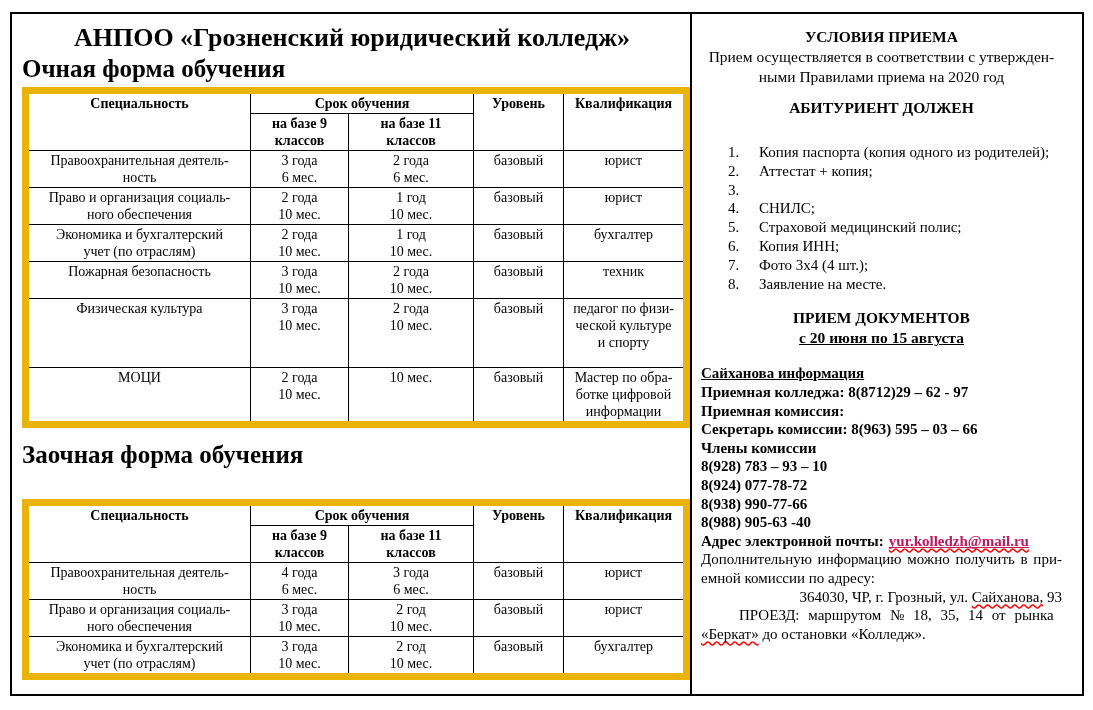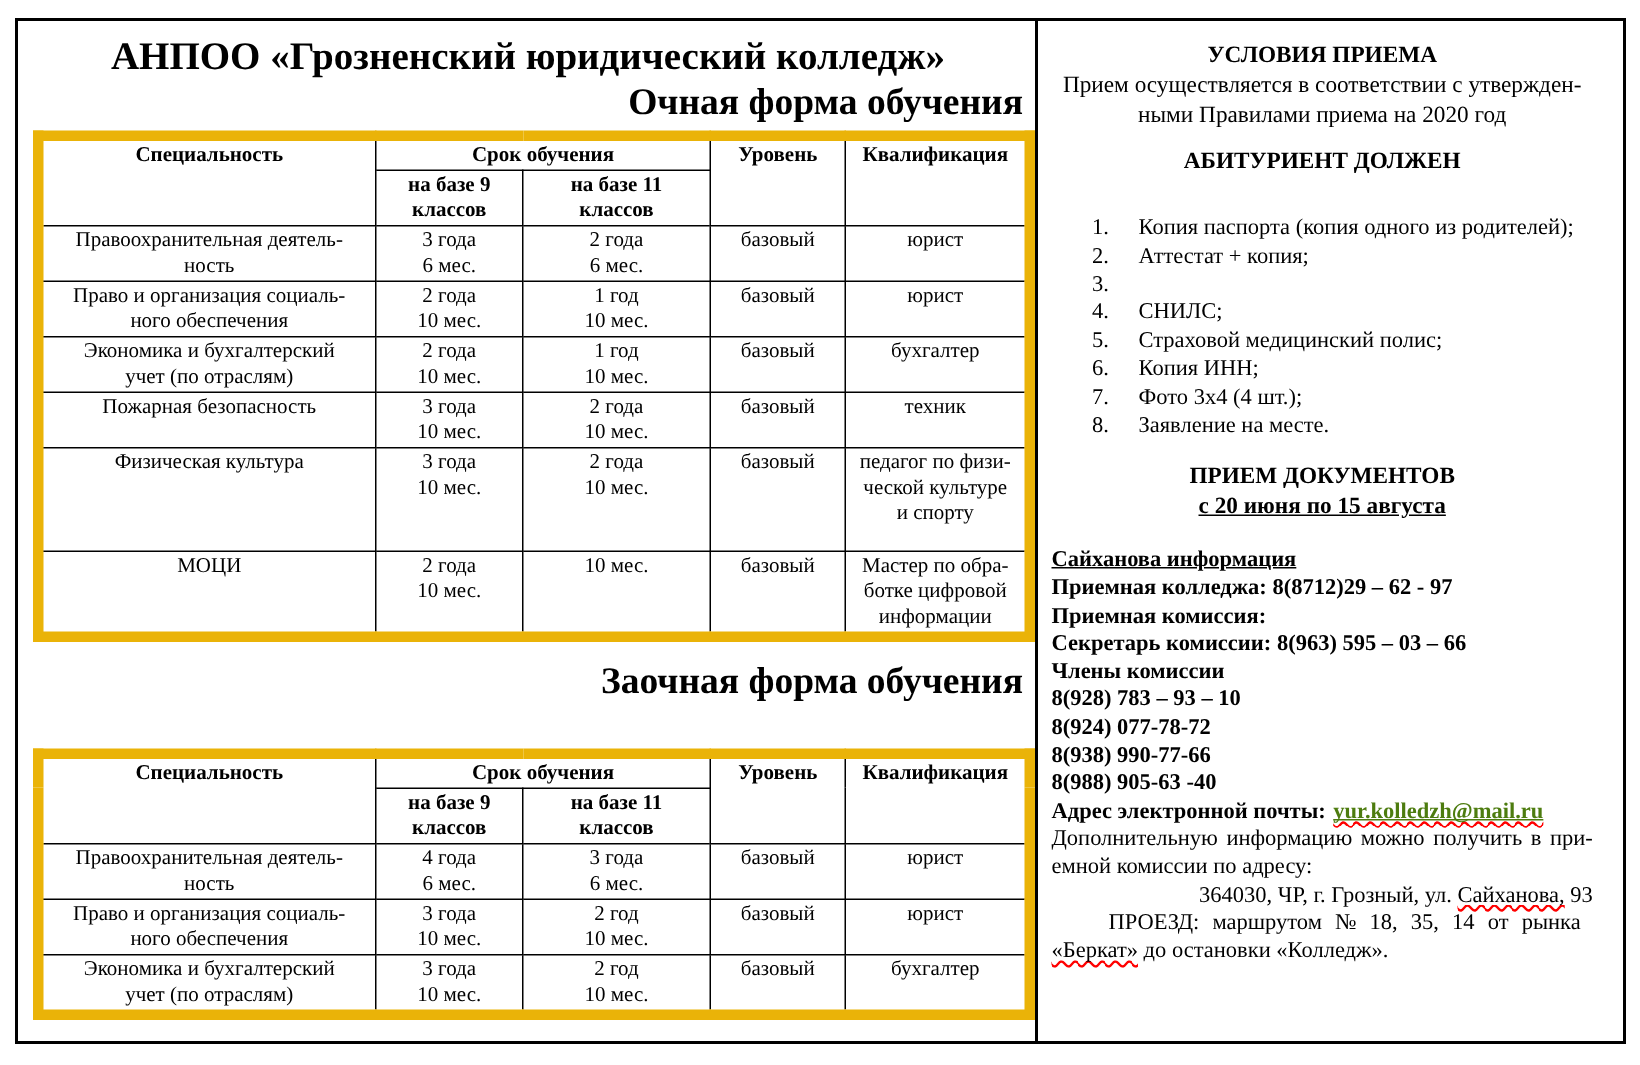--- a/index.html
+++ b/index.html
@@ -5,21 +5,21 @@
   * { margin:0; padding:0; box-sizing:border-box; }
   html,body { width:1093px; height:710px; background:#ffffff; color:#000;
               font-family:"Liberation Serif", serif; }
   .page { position:absolute; left:10px; top:12px; width:1074px; height:684px;
           border:2px solid #000; display:flex; }
 
   
   .left-pane { width:754px; border-right:2px solid #000; padding:8px 0 0 10px; }
   .college-title { font-size:26px; font-weight:bold; text-align:center; line-height:1.22;
                    padding-right:8px; }
-  .form-heading { font-size:25px; font-weight:bold; text-align:right; line-height:1.22;
+  .form-heading { font-size:25px; font-weight:bold; text-align:left; line-height:1.22;
                   padding-right:8px; margin-bottom:3px; }
   .form-heading.part { margin-top:12px; margin-bottom:28px; }
 
   table { border-collapse:collapse; table-layout:fixed; width:661px; border:7px solid #eab308; }
   th, td { border:1.5px solid #000; font-size:14px; line-height:17px; text-align:center;
            vertical-align:top; padding:1px 3px; white-space:pre-line; }
   th { font-weight:bold; }
   tr.h1 th { height:23px; }
   tr.h2 th { height:37px; }
   tbody td { height:37px; }
@@ -41,21 +41,21 @@
   .contact-line { font-weight:bold; white-space:nowrap; }
   .contact-heading { font-weight:bold; text-decoration:underline; white-space:nowrap; }
   .info-line { font-weight:normal; white-space:nowrap; }
   .info-line-1 { word-spacing:2px; }
   .addr-line { font-weight:normal; white-space:nowrap; margin-left:38px;text-align:right; }
   .transit-line-1 { font-weight:normal; white-space:nowrap; margin-left:38px; word-spacing:5px; }
   .transit-line-2 { font-weight:normal; white-space:nowrap; }
   .spell-error { text-decoration-line:underline; text-decoration-style:wavy;
                  text-decoration-color:#ff0000; text-decoration-skip-ink:none;
                  text-underline-offset:2px; }
-  .email-link { color:#4d7c0f; text-decoration:underline; }
+  .email-link { color:#be185d; text-decoration:underline; }
   .email-label { margin-right:5px; }
 </style>
 </head>
 <body>
 
 <div class="page">
 
   <div class="left-pane">
     <div class="college-title">АНПОО «Грозненский юридический колледж»</div>
     <div class="form-heading">Очная форма обучения</div>

